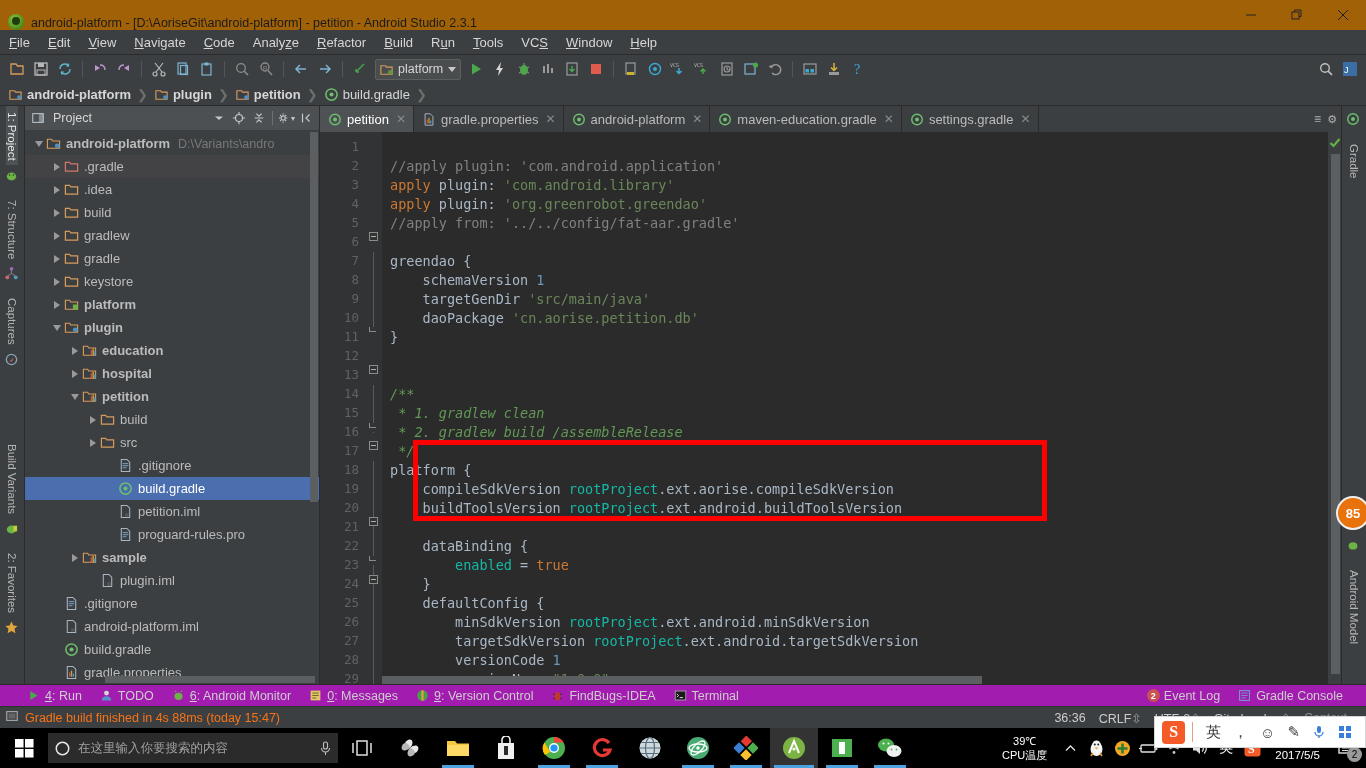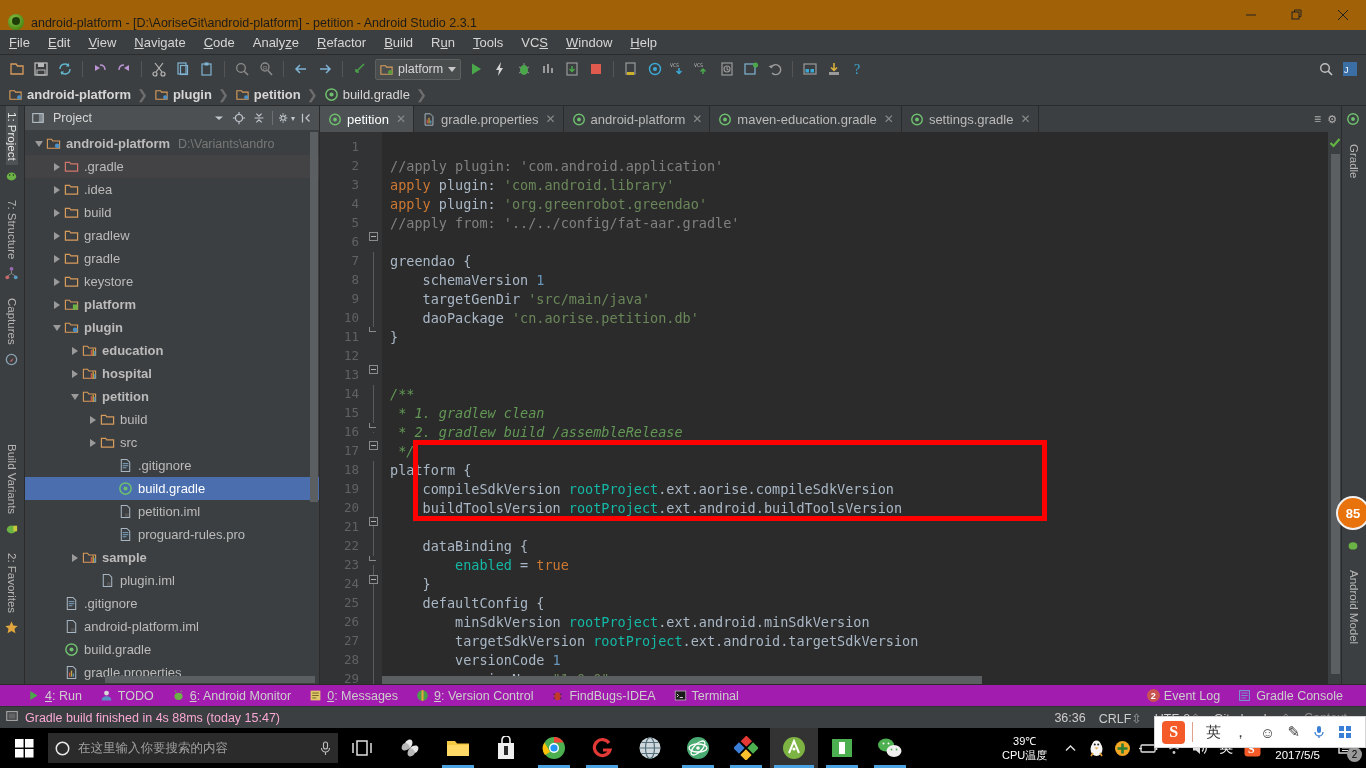--- a/index.html
+++ b/index.html
@@ -251,21 +251,21 @@
     width: 13px; height: 13px; border-radius: 50%; background: #c75450;
     color: #fff; font-size: 9px; display: flex; align-items: center;
     justify-content: center; margin-right: 4px; font-weight: bold;
   }
 
   
   .status {
     height: 22px; background: #3c3f41; display: flex; align-items: center;
     padding-left: 5px; position: relative; border-top: 1px solid #323232;
   }
-  .st-msg { font-size: 12.5px; color: #f9a8d4; margin-left: 6px; }
+  .st-msg { font-size: 12.5px; color: #f97316; margin-left: 6px; }
   .st-right {
     position: absolute; right: 0; top: 0; height: 22px;
     display: flex; align-items: center; padding-right: 4px;
   }
   .st-item { font-size: 12.5px; color: #cdcdcd; margin-right: 13px; white-space: nowrap; }
   .st-item .ud { color: #9a9a9a; }
 
   
   .ime {
     position: absolute; right: 0px; top: 716px;

